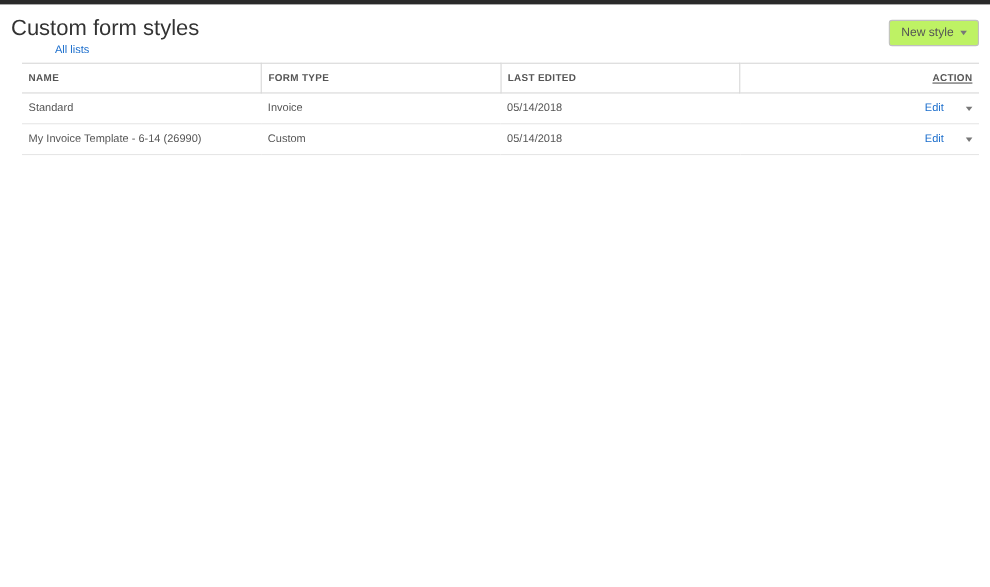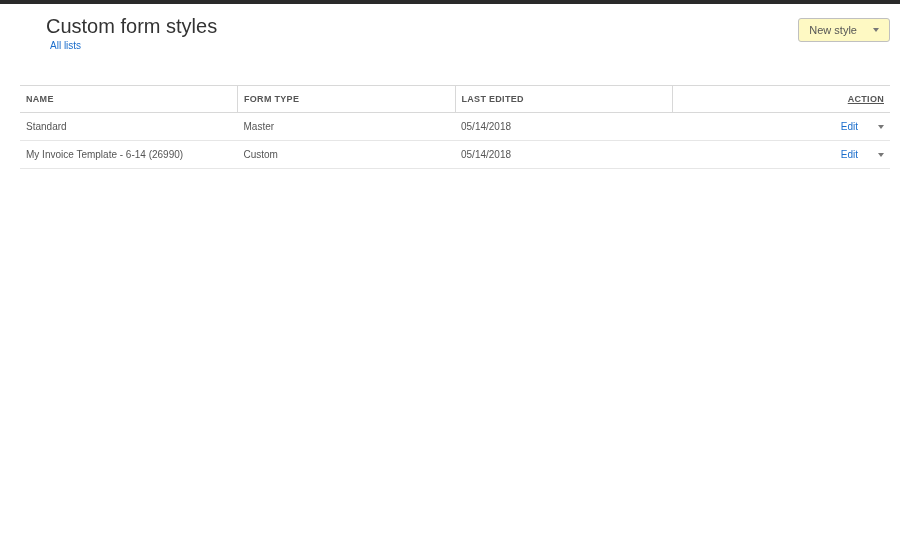--- a/index.html
+++ b/index.html
@@ -27,54 +27,52 @@
     }
     .title-block {
       display: flex;
       flex-direction: column;
     }
     .page-title {
       font-size: 20px;
       font-weight: 400;
       color: #333333;
       line-height: 1.2;
-      margin-left: 36px;
     }
     .all-lists-link {
       font-size: 10px;
       color: #1a6dcc;
       text-decoration: none;
       margin-top: 2px;
       cursor: pointer;
       margin-left: 40px;
     }
     .new-style-btn {
       border: 1px solid #c0c0c0;
-      background: #fef9c3;
+      background: #bef264;
       padding: 5px 10px;
       font-size: 11px;
       color: #555555;
       border-radius: 3px;
       cursor: pointer;
       display: flex;
       align-items: center;
-      gap: 16px;
+      gap: 6px;
       margin-top: 4px;
     }
     .new-style-btn .caret {
       display: inline-block;
       width: 0;
       height: 0;
       border-left: 3px solid transparent;
       border-right: 3px solid transparent;
       border-top: 4px solid #777777;
     }
     .table-wrap {
       padding: 0 10px 0 20px;
-      margin-top: 28px;
     }
     table {
       width: 100%;
       border-collapse: collapse;
     }
     thead th {
       font-size: 9px;
       font-weight: 600;
       color: #555555;
       text-align: left;
@@ -142,21 +140,21 @@
       <tr>
         <th class="col-name">NAME</th>
         <th class="col-type">FORM TYPE</th>
         <th class="col-edited">LAST EDITED</th>
         <th class="col-action">ACTION</th>
       </tr>
     </thead>
     <tbody>
       <tr>
         <td>Standard</td>
-        <td>Master</td>
+        <td>Invoice</td>
         <td>05/14/2018</td>
         <td class="action-cell">
           <span class="edit-link">
             <span>Edit</span>
             <span class="caret"></span>
           </span>
         </td>
       </tr>
       <tr>
         <td>My Invoice Template - 6-14 (26990)</td>

